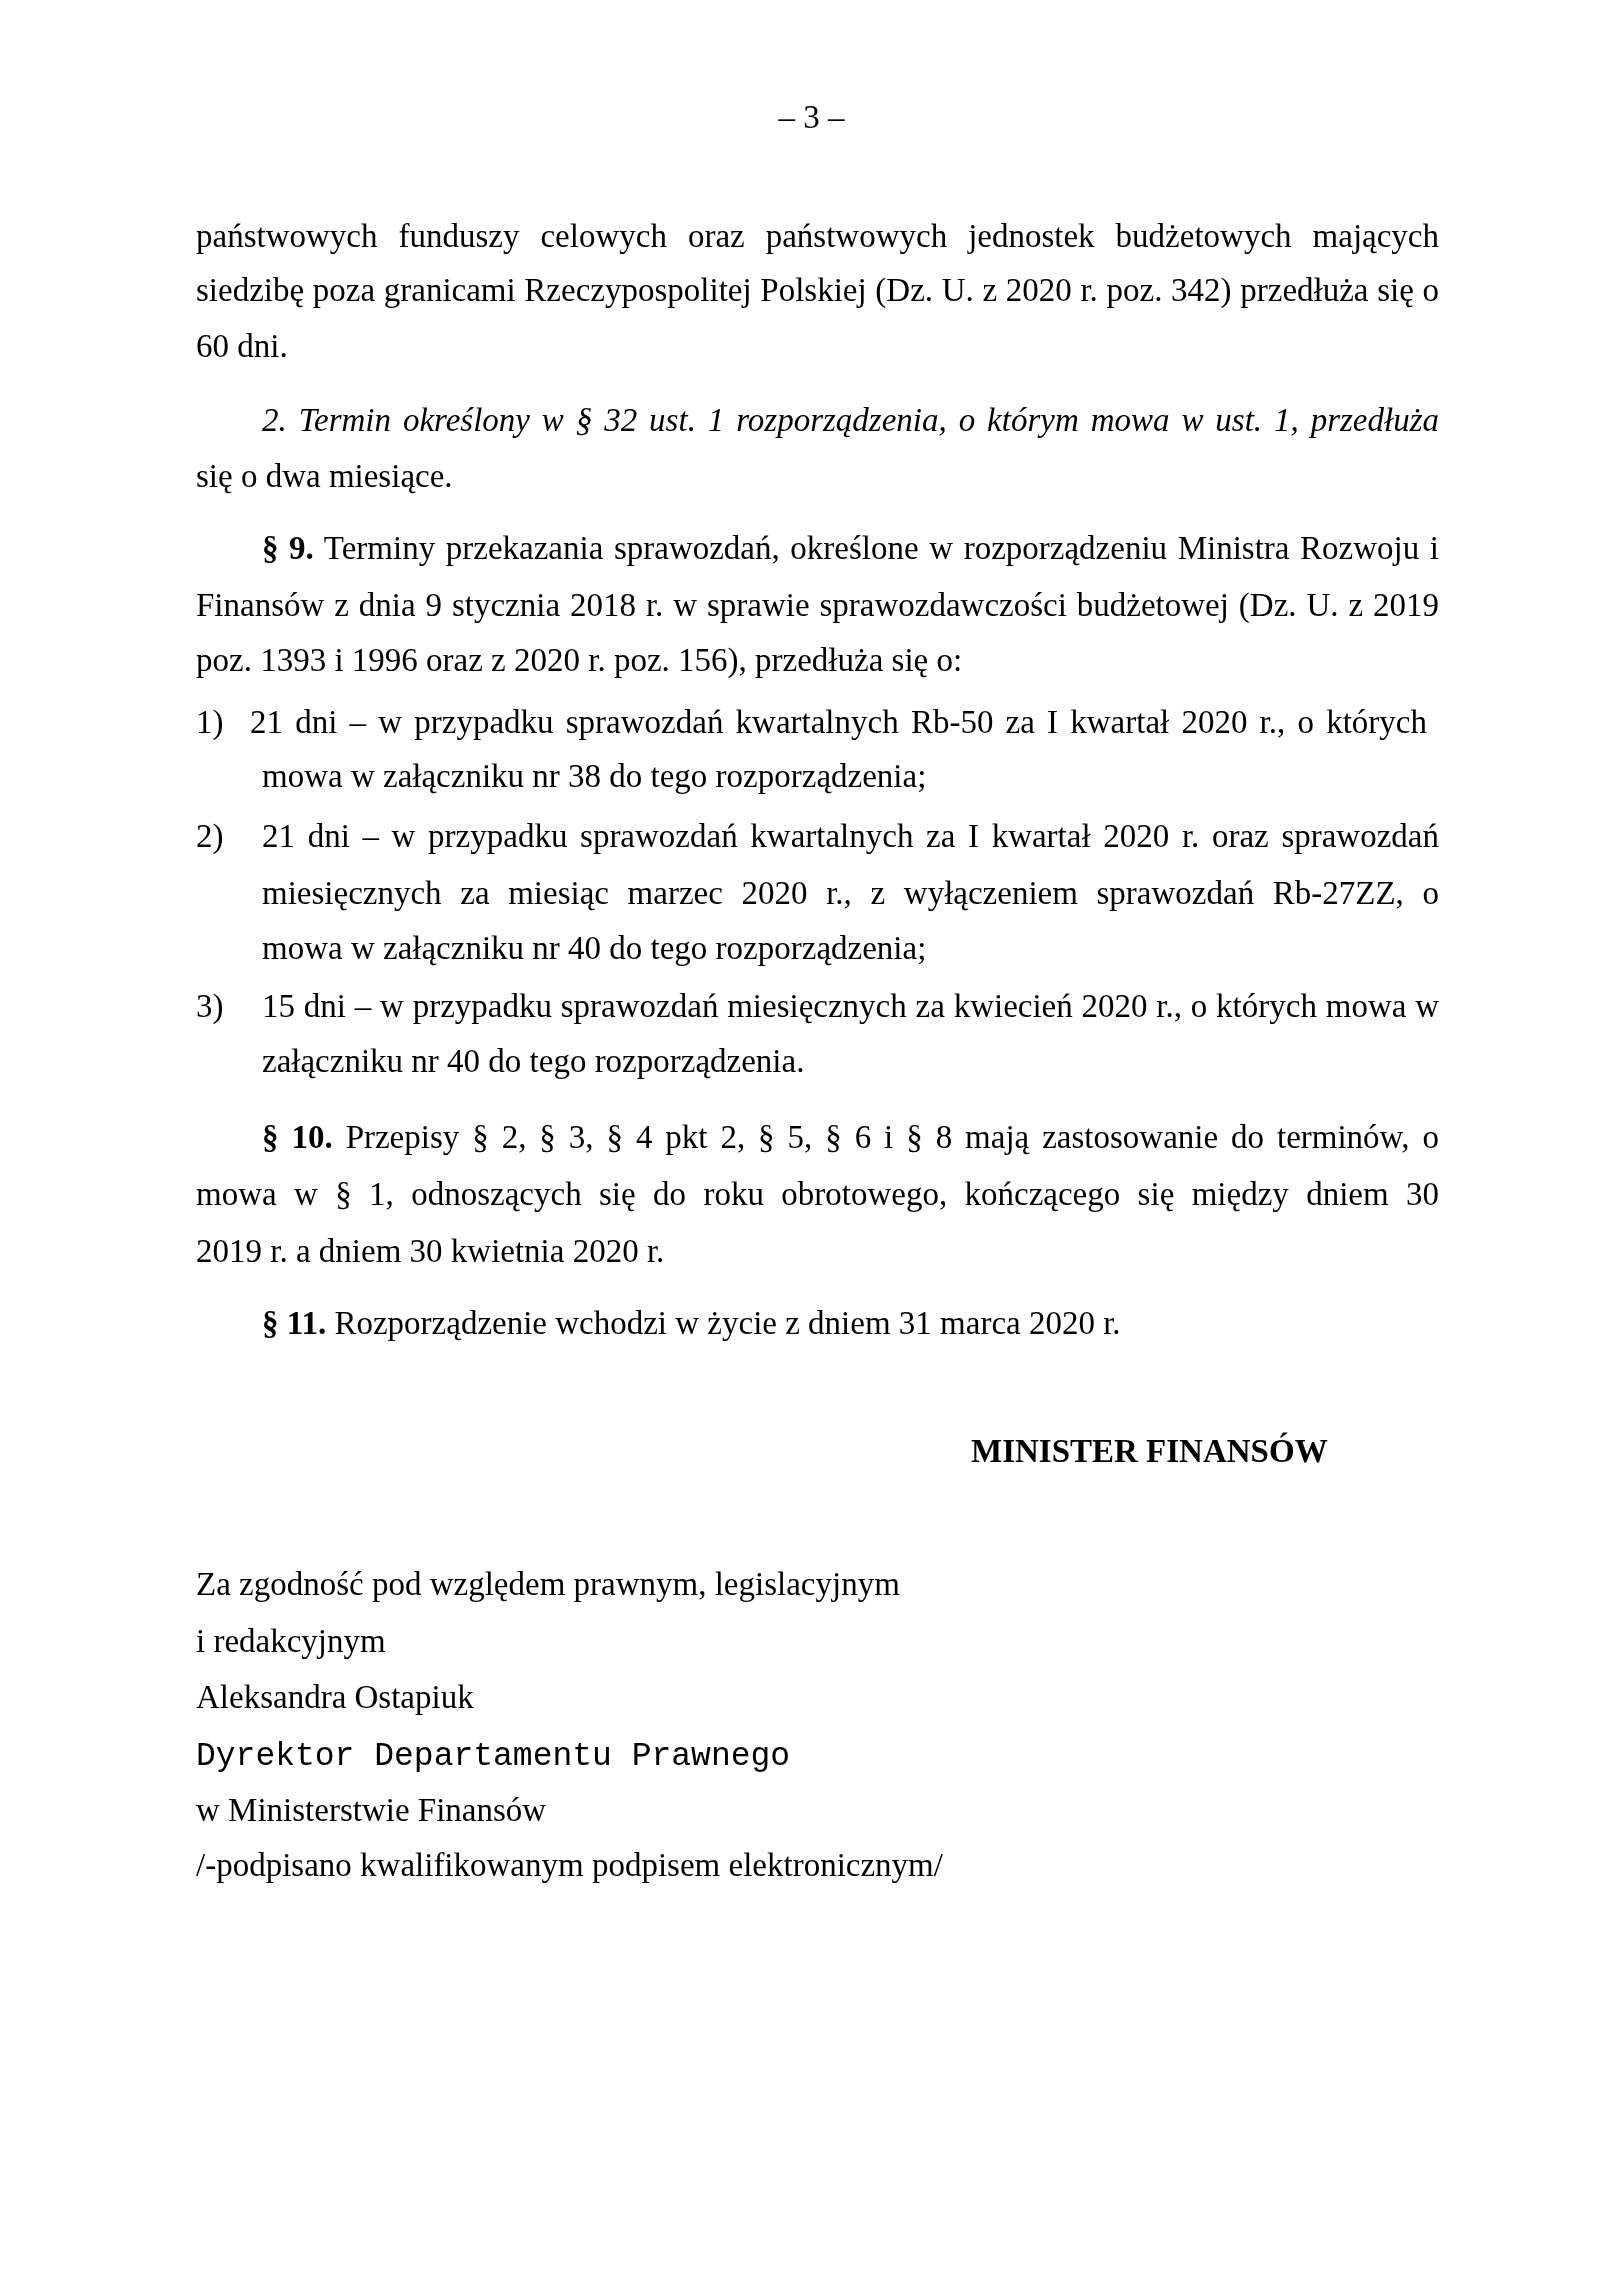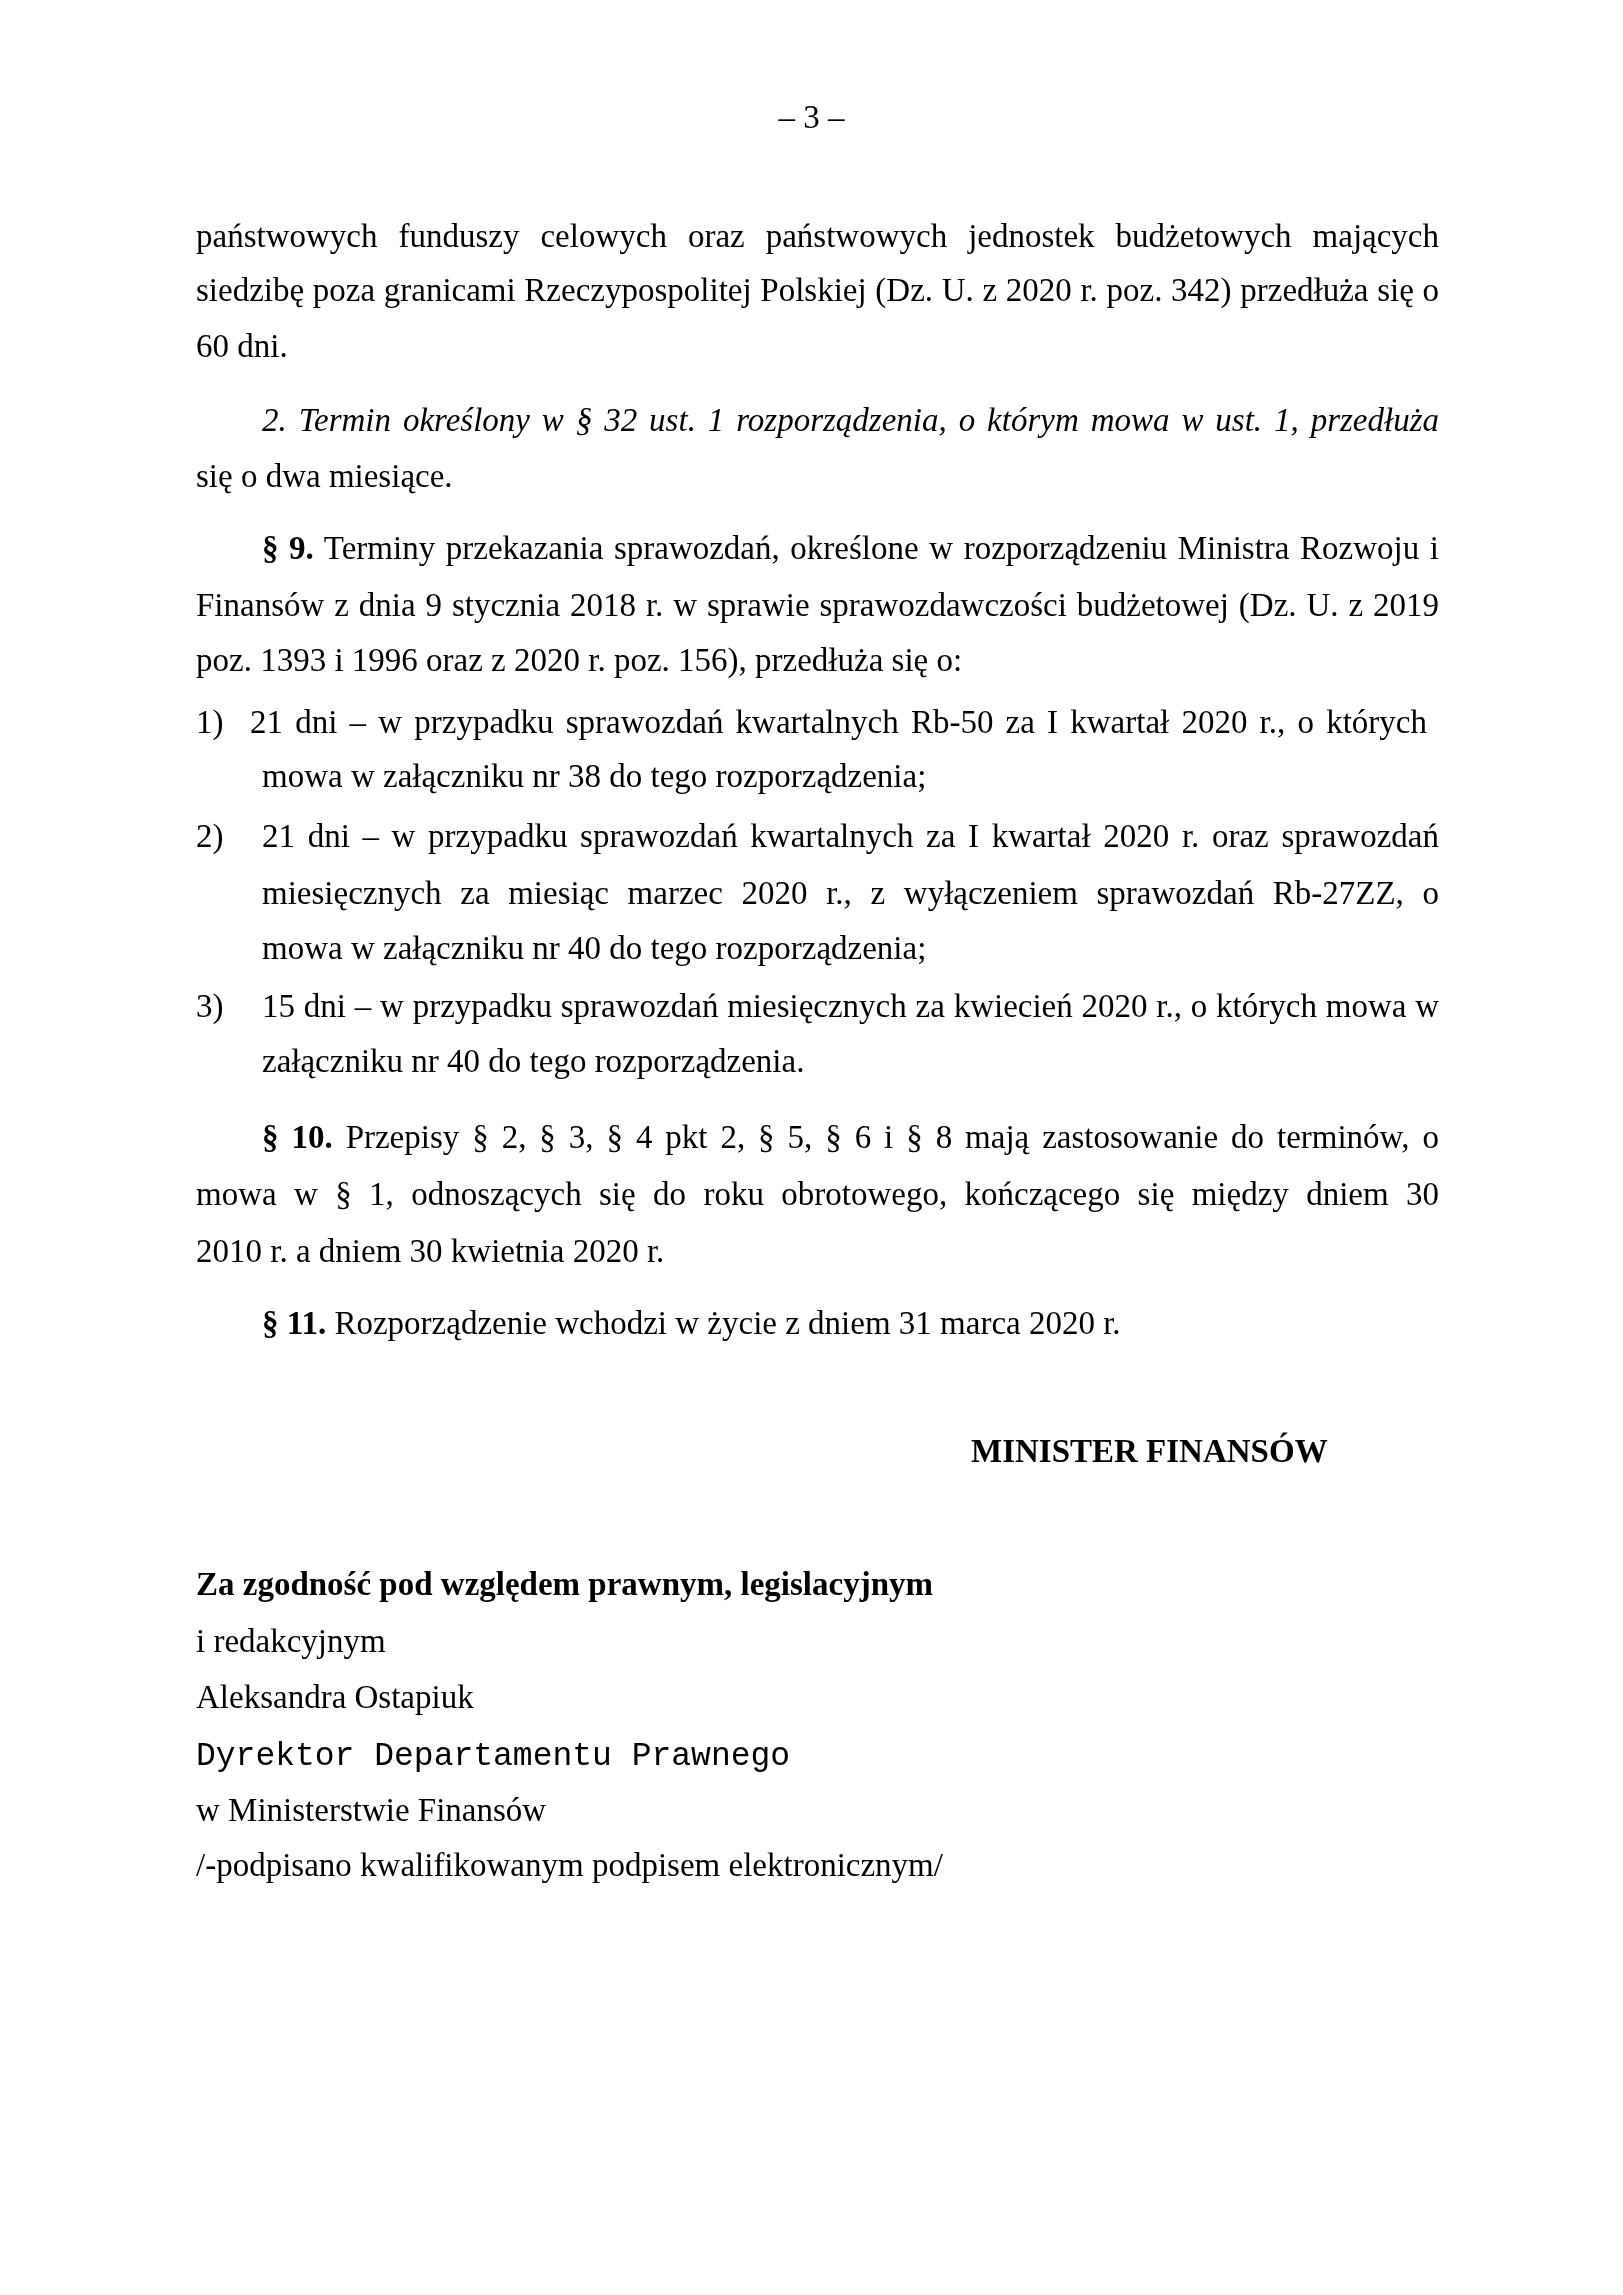--- a/index.html
+++ b/index.html
@@ -66,32 +66,32 @@
       <div class="line" style="left:262px; top:1042px;">załączniku nr 40 do tego rozporządzenia.</div>
     </div>
   </div>
 
   <div>
     <div class="line just" style="left:262px; width:1177px; top:1118px;">
       <span class="b">§ 10.</span>
       <span>Przepisy § 2, § 3, § 4 pkt 2, § 5, § 6 i § 8 mają zastosowanie do terminów, o których</span>
     </div>
     <div class="line just" style="left:196px; width:1243px; top:1175px;">mowa w  § 1, odnoszących się do roku obrotowego, kończącego się między dniem 30 września</div>
-    <div class="line" style="left:196px; top:1232px;">2010 r. a dniem 30 kwietnia 2020 r.</div>
+    <div class="line" style="left:196px; top:1232px;">2019 r. a dniem 30 kwietnia 2020 r.</div>
   </div>
 
   <div class="line" style="left:262px; top:1304px;">
     <span class="b">§ 11.</span>
     <span>Rozporządzenie wchodzi w życie z dniem 31 marca 2020 r.</span>
   </div>
 
   <div class="line b" style="left:971px; top:1432px;">MINISTER FINANSÓW</div>
 
   <div>
-    <div class="line" style="left:196px; top:1565px;font-weight:bold;">Za zgodność pod względem prawnym, legislacyjnym</div>
+    <div class="line" style="left:196px; top:1565px;">Za zgodność pod względem prawnym, legislacyjnym</div>
     <div class="line" style="left:196px; top:1622px;">i redakcyjnym</div>
     <div class="line" style="left:196px; top:1678px;">Aleksandra Ostapiuk</div>
     <div class="line" style="left:196px; top:1737px;font-family:Liberation Mono, monospace;">Dyrektor Departamentu Prawnego</div>
     <div class="line" style="left:196px; top:1791px;">w Ministerstwie Finansów</div>
     <div class="line" style="left:196px; top:1846px;">/-podpisano kwalifikowanym podpisem elektronicznym/</div>
   </div>
 
 </div>
 
 

